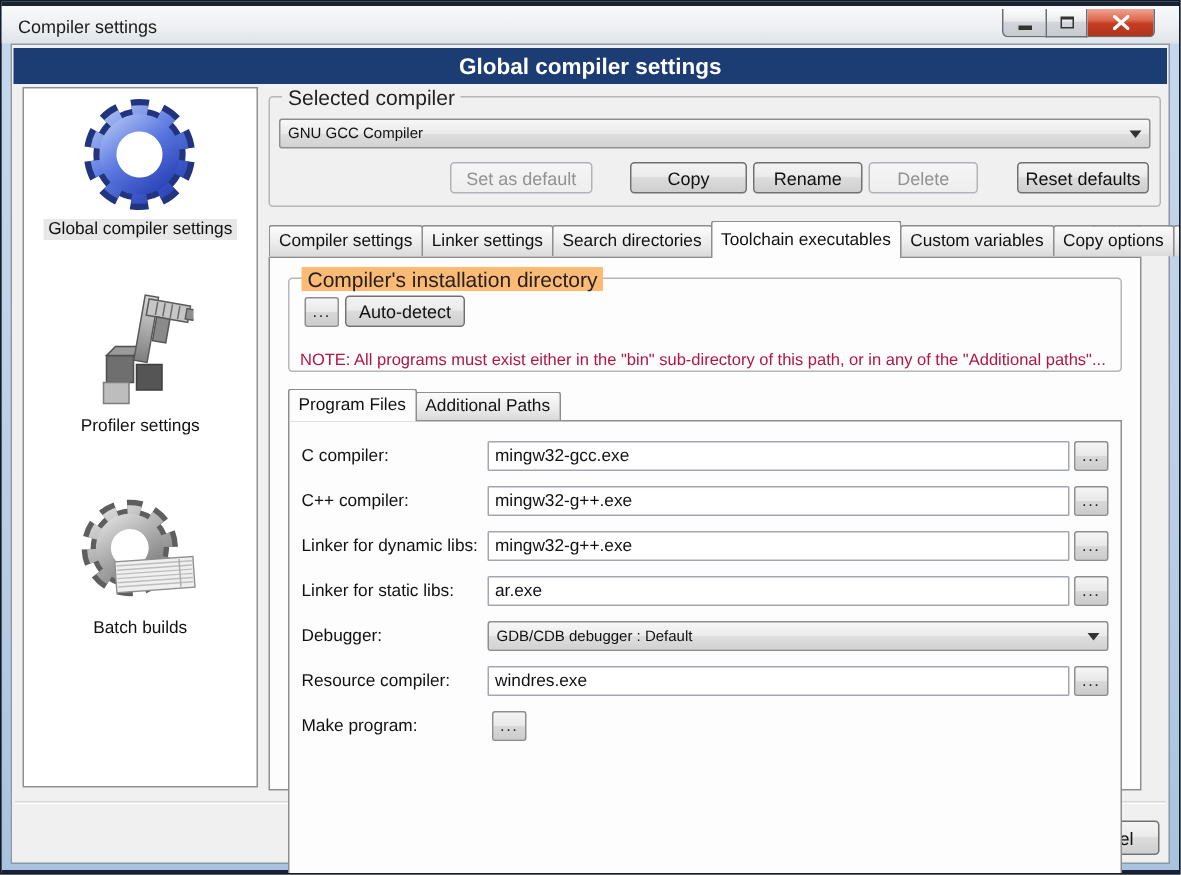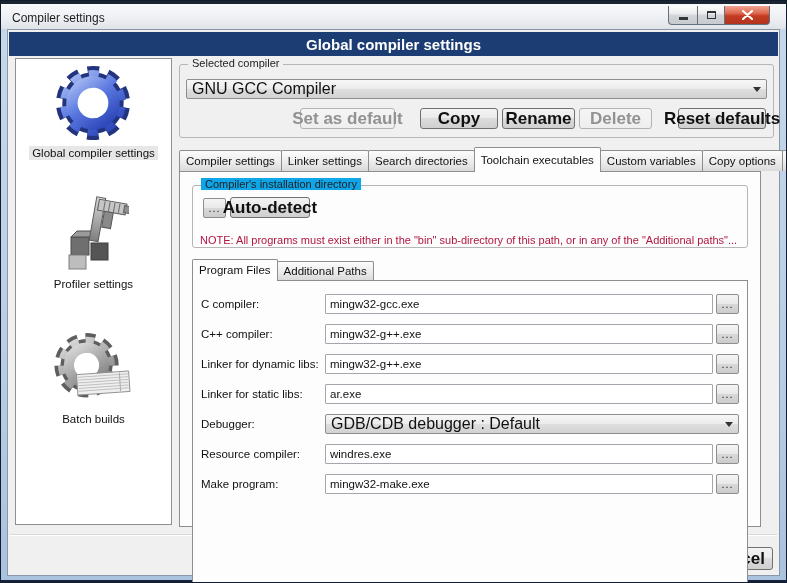--- a/index.html
+++ b/index.html
@@ -41,32 +41,32 @@
   .side-item{ display:flex; flex-direction:column; align-items:center; cursor:default; }
   .side-item .icon-box{ height:80px; display:flex; align-items:center; justify-content:center; }
   .side-label{ font-size:11.5px; color:#111; padding:1px 3px; margin-top:3px; white-space:nowrap; }
   .side-item.selected .side-label{ background:#e7e7e7; }
   .si-1{ margin-top:4px; } .si-2{ margin-top:34px; } .si-3{ margin-top:38px; }
 
   
   .main{ position:absolute; top:34px; left:171px; right:5px; }
 
   .groupbox{ position:relative; border:1px solid #b6b6b6; border-radius:3px; }
-  .legend{ position:absolute; top:-8px; left:8px; font-size:11px; color:#222; padding:0 4px; background:#f0f0f0; white-space:nowrap; }
+  .legend{ position:absolute; top:-8px; left:8px; font-size:14px; color:#222; padding:0 4px; background:#f0f0f0; white-space:nowrap; }
 
   .grp-selected{ height:74px; background:#f0f0f0; padding:14px 6px 0 6px; }
   .combo{ height:20px; border:1px solid #8e8e8e; border-radius:2px;
     background:linear-gradient(180deg,#f7f7f7 0%,#ebebeb 50%,#dedede 52%,#d2d2d2 100%);
-    display:flex; align-items:flex-end; font-size:16px; color:#111; padding-left:5px; position:relative; cursor:default; }
+    display:flex; align-items:center; font-size:10px; color:#111; padding-left:5px; position:relative; cursor:default; }
   .combo .arrow{ position:absolute; right:5px; top:7px; width:0; height:0;
     border-left:4px solid transparent; border-right:4px solid transparent; border-top:5px solid #333; }
   .btn-row{ display:flex; align-items:center; margin-top:9px; }
-  .btn{ height:21px; font-size:17px; color:#111; border:1px solid #707070; border-radius:3px;
+  .btn{ height:21px; font-size:12px; color:#111; border:1px solid #707070; border-radius:3px;
     background:linear-gradient(180deg,#f3f3f3 0%,#ebebeb 45%,#dcdcdc 50%,#cfcfcf 100%);
-    display:flex; align-items:center; justify-content:center; cursor:default; white-space:nowrap;font-weight:bold; }
+    display:flex; align-items:center; justify-content:center; cursor:default; white-space:nowrap; }
   .btn.disabled{ color:#929292; border-color:#b0b4b9;
     background:linear-gradient(180deg,#f5f5f5,#eeeeee); }
   .b-setdef{ width:95px; margin-left:114px; }
   .b-copy{ width:78px; margin-left:25px; }
   .b-rename{ width:73px; margin-left:4px; }
   .b-delete{ width:73px; margin-left:4px; }
   .b-reset{ width:88px; margin-left:auto; margin-right:1px; }
 
   
   .tabstrip{ position:relative; display:flex; align-items:flex-end; height:25px; margin-top:8px; width:calc(100% - 13px); }
@@ -79,21 +79,21 @@
   .tab-arrows{ position:absolute; right:0; bottom:2px; display:flex; gap:1px; background:#f0f0f0; padding-left:2px; }
   .arrow-btn{ width:16px; height:19px; border:1px solid #9a9a9a; border-radius:2px;
     background:linear-gradient(180deg,#fbfbfb,#dcdcdc); display:flex; align-items:center; justify-content:center; }
   .tri-left{ width:0; height:0; border-top:4px solid transparent; border-bottom:4px solid transparent; border-right:5px solid #5a7ab8; }
   .tri-right{ width:0; height:0; border-top:4px solid transparent; border-bottom:4px solid transparent; border-left:5px solid #3f6fd0; }
 
   .outer-panel{ position:relative; width:calc(100% - 13px); height:356px;
     background:#fdfdfd; border:1px solid #8e8e8e; z-index:2; }
 
   .grp-install{ margin:13px 12px 0 12px; height:63px; background:#fdfdfd; padding:11px 7px 0 7px; }
-  .grp-install .legend{ background:#0ea5e9; }
+  .grp-install .legend{ background:#fdba74; }
   .dir-row{ display:flex; align-items:center; }
   .textfield{ flex:1; height:20px; border:1px solid #a3a7ad; background:#fff; font-family:"Liberation Sans",sans-serif;
     font-size:11.5px; color:#111; padding:0 4px; border-radius:1px; }
   .browse-btn{ width:23px; height:20px; margin-left:3px; font-size:11px; letter-spacing:1px;
     border:1px solid #8e8e8e; border-radius:2px; color:#223;
     background:linear-gradient(180deg,#f5f5f5 0%,#e8e8e8 50%,#d8d8d8 52%,#cccccc 100%);
     display:flex; align-items:center; justify-content:center; cursor:default; }
   .b-autodetect{ width:80px; height:21px; margin-left:4px; }
   .note{ font-size:11px; color:#b21641; margin-top:16px; white-space:nowrap; overflow:hidden; }
 
@@ -320,21 +320,20 @@
           </div>
 
           <div class="field-row">
             <span class="field-label">Resource compiler:</span>
             <input class="textfield" type="text" value="windres.exe" style="">
             <div class="browse-btn">...</div>
           </div>
 
           <div class="field-row">
             <span class="field-label">Make program:</span>
-            <input class="textfield" type="text" value="mingw32-make.exe" style="">
             <div class="browse-btn">...</div>
           </div>
 
         </div>
       </div>
     </div>
 
     <div class="footer">
       <div class="footer-btns">
         <div class="btn btn-ok">OK</div>

